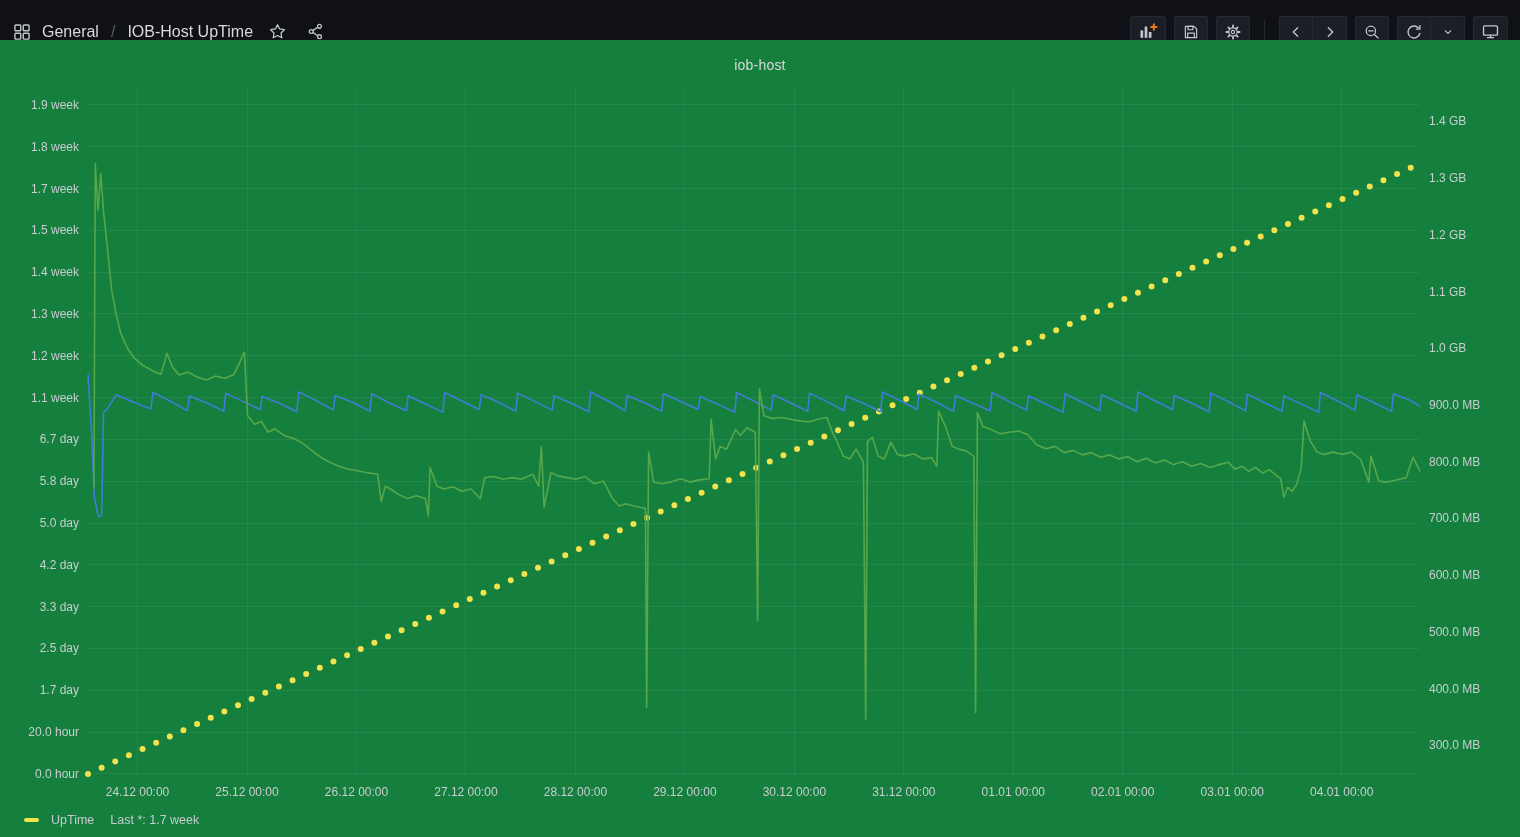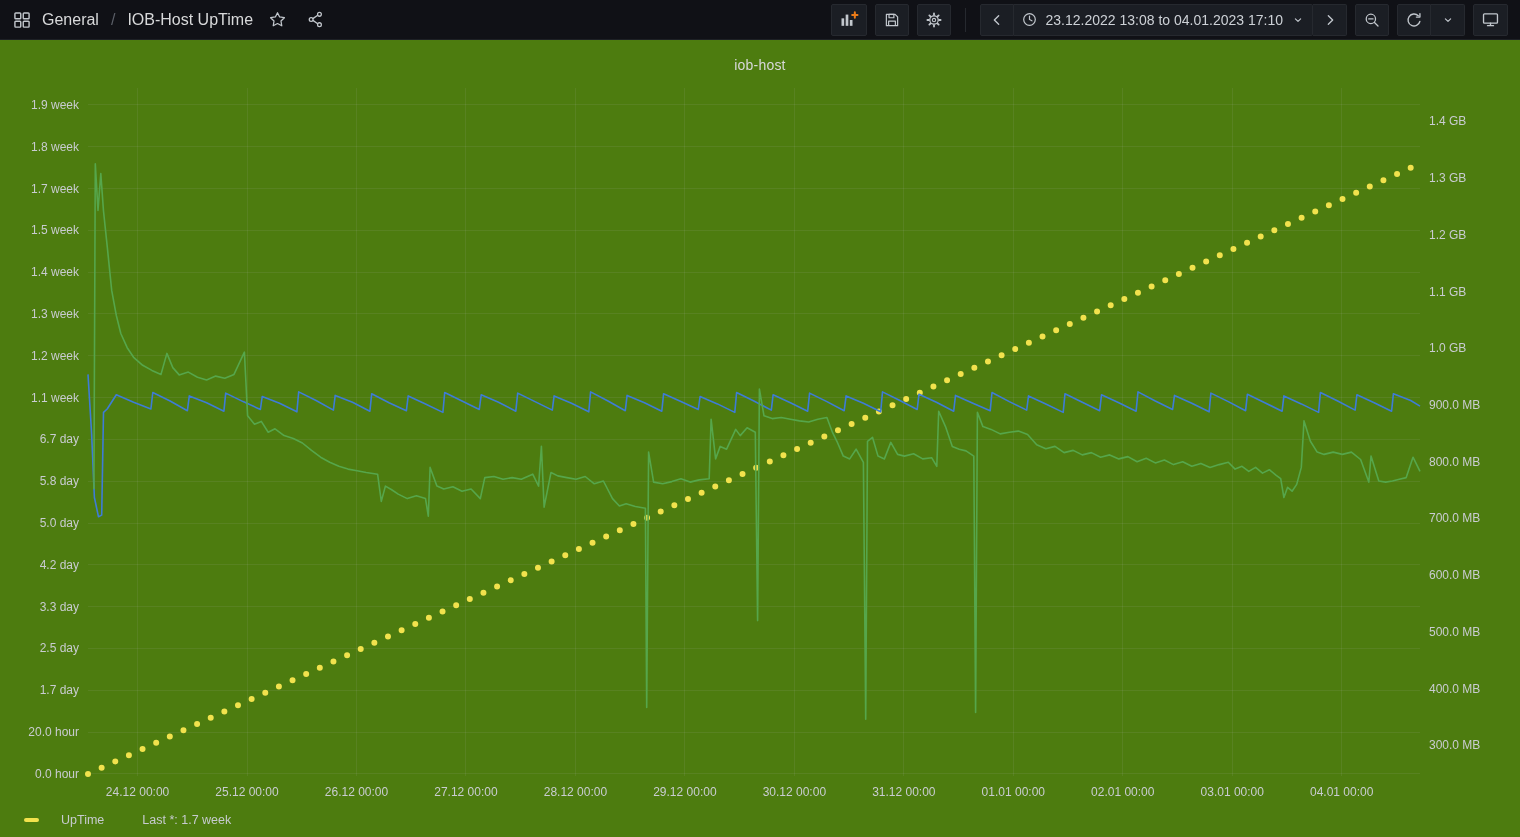--- a/index.html
+++ b/index.html
@@ -1,56 +1,56 @@
 <!DOCTYPE html>
 <html><head>
 <meta charset="utf-8">
 <style>
   * { margin:0; padding:0; box-sizing:border-box; }
   html,body { background:#0e0f13; }
   body { font-family:"Liberation Sans", sans-serif; }
   .app { position:relative; width:1520px; height:837px; background:#111217; overflow:hidden; }
 
   
-  .topnav { position:absolute; top:0; left:0; right:0; height:40px; background:#101116;
+  .topnav { position:absolute; top:12px; left:0; right:0; height:40px; background:#101116;
             border-bottom:1px solid #1d2025; display:flex; align-items:center; padding:0 12px; }
   .nav-left { display:flex; align-items:center; gap:10px; }
   .nav-right { margin-left:auto; display:flex; align-items:center; gap:8px; }
   .icon { display:inline-flex; align-items:center; justify-content:center; color:#c2c7cd; }
   .icon svg { display:block; }
   .crumb { font-size:16px; color:#d8d9da; white-space:nowrap; }
   .crumb-sep { color:#5a5e66; font-size:16px; padding:0 2px; }
   .icon-btn { background:none; border:none; cursor:pointer; color:#aeb4ba; display:inline-flex;
               align-items:center; justify-content:center; width:28px; height:28px; border-radius:2px; }
   .tb { height:32px; min-width:34px; background:#1b1e24; border:1px solid #26292f; border-radius:2px;
         color:#c2c7cd; display:inline-flex; align-items:center; justify-content:center; cursor:pointer;
         padding:0 7px; }
   .tb-group { display:inline-flex; }
   .tb-group .tb + .tb { border-left:none; border-top-left-radius:0; border-bottom-left-radius:0; }
   .tb-group .tb:first-child { border-top-right-radius:0; border-bottom-right-radius:0; }
   .time-btn { gap:8px; font-size:14px; font-weight:500; color:#cdd1d6; }
   .v-divider { width:1px; height:24px; background:#26292f; margin:0 6px; }
 
   
-  .panel { position:absolute; top:40px; left:0; width:1520px; height:797px; background:#4d7c0f; }
+  .panel { position:absolute; top:40px; left:0; width:1520px; height:797px; background:#15803d; }
   .panel-title { position:absolute; top:17px; left:0; width:100%; text-align:center;
                  font-size:14px; font-weight:500; color:#d8d9da; letter-spacing:.2px; }
   #chart { position:absolute; top:0; left:0; }
   #chart .grid { stroke:rgba(204,204,220,0.09); stroke-width:1; shape-rendering:crispEdges; }
   #chart text.ax { fill:#c9ccd1; font-family:"Liberation Sans", sans-serif; font-size:12px; }
   #chart text.end { text-anchor:end; }
   #chart text.mid { text-anchor:middle; }
 
   
   .legend { position:absolute; top:766px; left:0; right:0; height:28px; display:flex;
             align-items:center; padding:0 100px 0 24px; }
   .legend-right { margin-left:auto; display:flex; align-items:center; gap:34px; }
-  .legend-item { display:flex; align-items:center; gap:22px; font-size:12.5px; color:#c7cbd0; cursor:pointer; }
+  .legend-item { display:flex; align-items:center; gap:12px; font-size:12.5px; color:#c7cbd0; cursor:pointer; }
   .swatch { width:15px; height:4px; border-radius:2px; flex:0 0 auto; }
-  .legend-item .stat { color:#c7cbd0; margin-left:16px; }
+  .legend-item .stat { color:#c7cbd0; margin-left:4px; }
 </style>
 </head>
 <body>
 
 <div class="app">
 
   <header class="topnav">
     <div class="nav-left">
       <span class="icon">
         <svg width="20" height="20" viewBox="0 0 24 24" fill="none" stroke="currentColor" stroke-width="1.7">
@@ -114,34 +114,20 @@
         </span>
       </button>
 
       <span class="v-divider"></span>
 
       <div class="tb-group">
         <button class="tb">
           <span class="icon">
             <svg width="16" height="16" viewBox="0 0 24 24" fill="none" stroke="currentColor" stroke-width="2" stroke-linecap="round" stroke-linejoin="round">
               <path d="M14.5 5.5L8 12l6.5 6.5"></path>
-            </svg>
-          </span>
-        </button>
-        <button class="tb time-btn">
-          <span class="icon">
-            <svg width="17" height="17" viewBox="0 0 24 24" fill="none" stroke="currentColor" stroke-width="1.7" stroke-linecap="round">
-              <circle cx="12" cy="12" r="8.2"></circle>
-                <path d="M12 7.2V12l3.4 1.9"></path>
-            </svg>
-          </span>
-          <span>23.12.2022 13:08 to 04.01.2023 17:10</span>
-          <span class="icon">
-            <svg width="14" height="14" viewBox="0 0 24 24" fill="none" stroke="currentColor" stroke-width="2" stroke-linecap="round" stroke-linejoin="round">
-              <path d="M7.5 10L12 14.5 16.5 10"></path>
             </svg>
           </span>
         </button>
         <button class="tb">
           <span class="icon">
             <svg width="16" height="16" viewBox="0 0 24 24" fill="none" stroke="currentColor" stroke-width="2" stroke-linecap="round" stroke-linejoin="round">
               <path d="M9.5 5.5L16 12l-6.5 6.5"></path>
             </svg>
           </span>
         </button>

